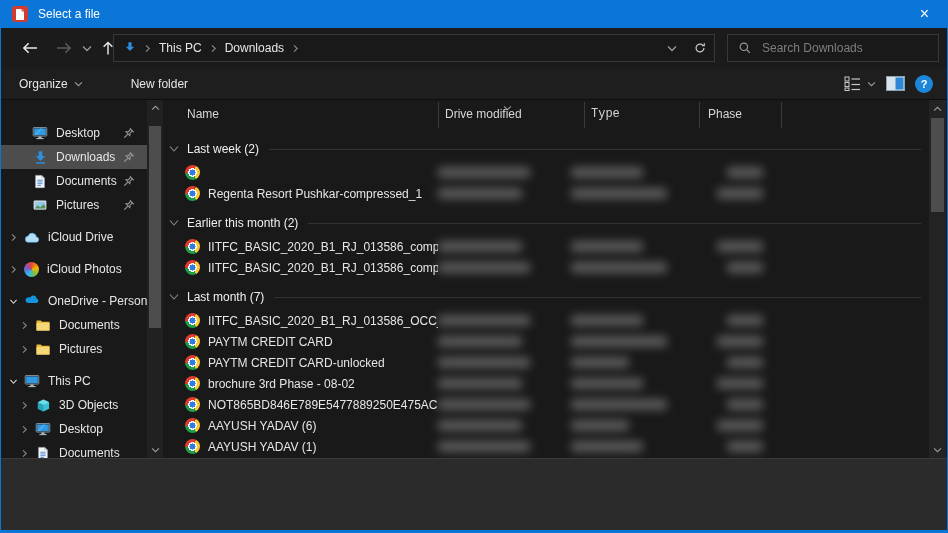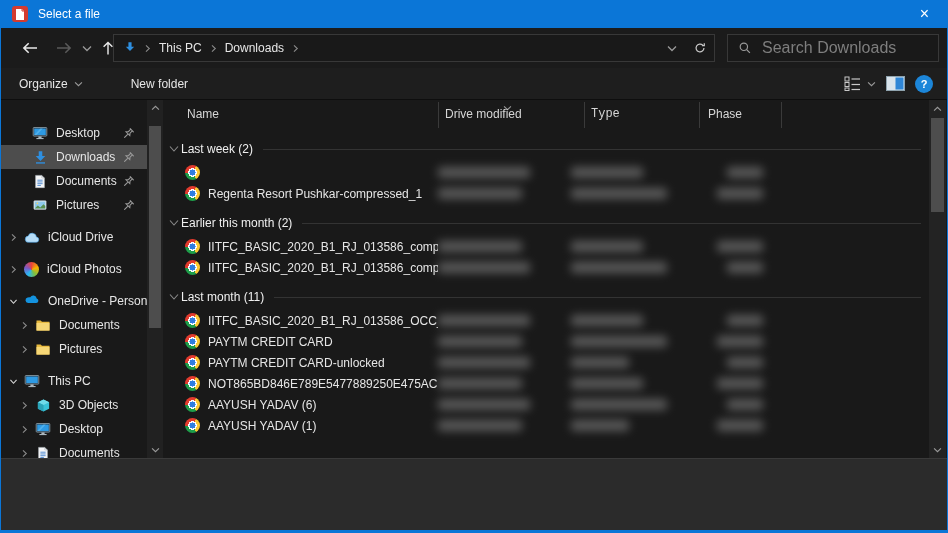--- a/index.html
+++ b/index.html
@@ -13,21 +13,21 @@
   .close-btn{position:absolute;right:0;top:0;width:45px;height:28px;display:flex;align-items:center;justify-content:center;color:#fff;font-size:16px;line-height:1;}
   
   .navbar{position:absolute;left:0;top:28px;width:946px;height:40px;background:#1b1b1b;}
   .navbtn{position:absolute;top:8px;height:24px;display:flex;align-items:center;justify-content:center;}
   .addr{position:absolute;left:112px;top:6px;width:602px;height:28px;background:#191919;border:1px solid #383838;display:flex;align-items:center;color:#e6e6e6;font-size:12px;}
   .crumb{padding:0 6px;height:26px;display:flex;align-items:center;white-space:nowrap;}
   .crumb-sep{display:flex;align-items:center;padding:0 1px;}
   .addr-right{margin-left:auto;display:flex;align-items:center;}
   .addr-ctl{width:28px;height:26px;display:flex;align-items:center;justify-content:center;}
   .searchbox{position:absolute;left:726px;top:6px;width:212px;height:28px;background:#191919;border:1px solid #383838;display:flex;align-items:center;}
-  .searchbox input{background:transparent;border:none;outline:none;color:#8a8a8a;font-size:16px;width:160px;}
+  .searchbox input{background:transparent;border:none;outline:none;color:#8a8a8a;font-size:12px;width:160px;}
   .searchbox input::placeholder{color:#7e7e7e;}
   
   .cmdbar{position:absolute;left:0;top:68px;width:946px;height:32px;background:#1e1e1e;border-bottom:1px solid #0e0e0e;display:flex;align-items:center;color:#e6e6e6;font-size:12px;}
   .cmdbtn{display:flex;align-items:center;gap:6px;padding:0 10px;height:26px;}
   .cmd-right{margin-left:auto;display:flex;align-items:center;gap:10px;margin-right:14px;}
   .help-circle{width:18px;height:18px;border-radius:50%;background:#1c86d9;color:#fff;font-size:11px;font-weight:bold;display:flex;align-items:center;justify-content:center;}
   
   .bodyarea{position:absolute;left:0;top:100px;width:946px;height:358px;background:#191919;overflow:hidden;}
   .sidebar{position:absolute;left:0;top:16px;width:146px;height:358px;padding-top:5px;overflow:hidden;}
   .srow{height:24px;display:flex;align-items:center;color:#e6e6e6;font-size:12px;white-space:nowrap;overflow:hidden;}
@@ -46,21 +46,21 @@
   .sarrow{position:absolute;left:0;width:16px;height:16px;display:flex;align-items:center;justify-content:center;}
   
   .list{position:absolute;left:166px;top:0;width:762px;height:358px;overflow:hidden;}
   .lheader{position:relative;height:30px;color:#d6d6d6;font-size:12px;}
   .hcell{position:absolute;top:7px;}
   .h-name{left:20px;}.h-date{left:278px;}.h-type{left:424px;font-family:Liberation Mono, monospace;}.h-size{left:541px;}
   .hsep{position:absolute;top:2px;width:1px;height:26px;background:#3a3a3a;}
   .sortmark{position:absolute;left:336px;top:0px;}
   .ghead{display:flex;align-items:center;height:26px;margin-top:6px;color:#f0f0f0;font-size:12px;}
   .gchev{width:12px;margin-left:2px;display:flex;align-items:center;}
-  .glabel{white-space:nowrap;}
+  .glabel{margin-left:6px;white-space:nowrap;}
   .gline{flex:1;height:1px;background:#333;margin-left:10px;margin-right:8px;}
   .frow{position:relative;height:21px;display:flex;align-items:center;color:#e6e6e6;font-size:12px;}
   .ficon{width:15px;height:15px;margin-left:18px;margin-right:8px;flex:none;border-radius:50%;
     background:radial-gradient(circle at 50% 50%, #2f7de0 0 28%, #fdfdfd 29% 41%, rgba(0,0,0,0) 42%),
                conic-gradient(from 30deg, #fcc934 0 120deg, #1e9e4a 120deg 240deg, #e33b2e 240deg 360deg);}
   .fname{white-space:nowrap;overflow:hidden;max-width:230px;}
   .blur{position:absolute;top:5px;height:11px;background:#8f8f8f;border-radius:3px;filter:blur(5px);opacity:.55;}
   .b-date{left:271px;width:92px;}
   .b-type{left:404px;width:72px;}
   .b-size{right:166px;width:46px;}
@@ -482,40 +482,47 @@
             <span class="blur b-date"></span>
             <span class="blur b-type"></span>
             <span class="blur b-size"></span>
           </div>
           <div class="ghead">
             <span class="gchev">
               <svg width="10" height="8" viewBox="0 0 10 8" fill="none" stroke="#8a8a8a" stroke-width="1.1">
                 <path d="M1 1.5 5 6 9 1.5"></path>
               </svg>
             </span>
-            <span class="glabel">Last month (11)</span>
+            <span class="glabel">Last month (7)</span>
             <span class="gline"></span>
           </div>
           <div class="frow">
             <span class="ficon"></span>
             <span class="fname">IITFC_BASIC_2020_B1_RJ_013586_OCC_ce...</span>
             <span class="blur b-date"></span>
             <span class="blur b-type"></span>
             <span class="blur b-size"></span>
           </div>
           <div class="frow">
             <span class="ficon"></span>
             <span class="fname">PAYTM CREDIT CARD</span>
             <span class="blur b-date"></span>
             <span class="blur b-type"></span>
             <span class="blur b-size"></span>
           </div>
           <div class="frow">
             <span class="ficon"></span>
             <span class="fname">PAYTM CREDIT CARD-unlocked</span>
+            <span class="blur b-date"></span>
+            <span class="blur b-type"></span>
+            <span class="blur b-size"></span>
+          </div>
+          <div class="frow">
+            <span class="ficon"></span>
+            <span class="fname">brochure 3rd Phase - 08-02</span>
             <span class="blur b-date"></span>
             <span class="blur b-type"></span>
             <span class="blur b-size"></span>
           </div>
           <div class="frow">
             <span class="ficon"></span>
             <span class="fname">NOT865BD846E789E5477889250E475AC23...</span>
             <span class="blur b-date"></span>
             <span class="blur b-type"></span>
             <span class="blur b-size"></span>

